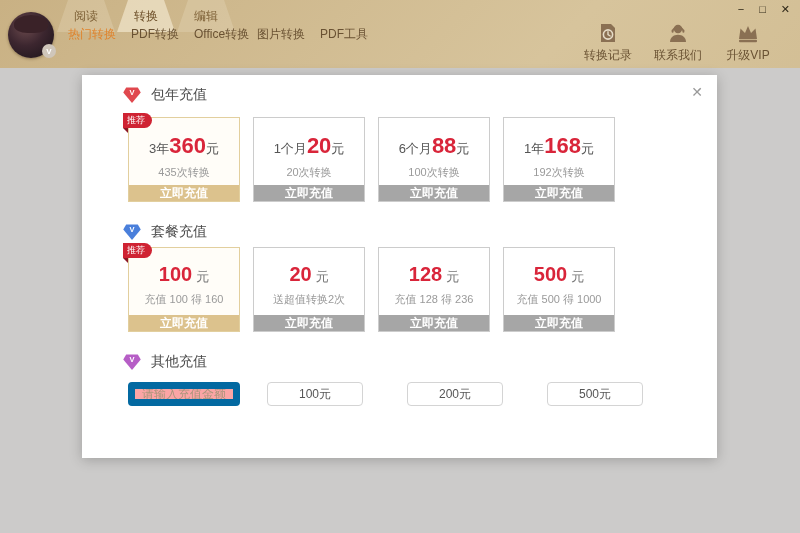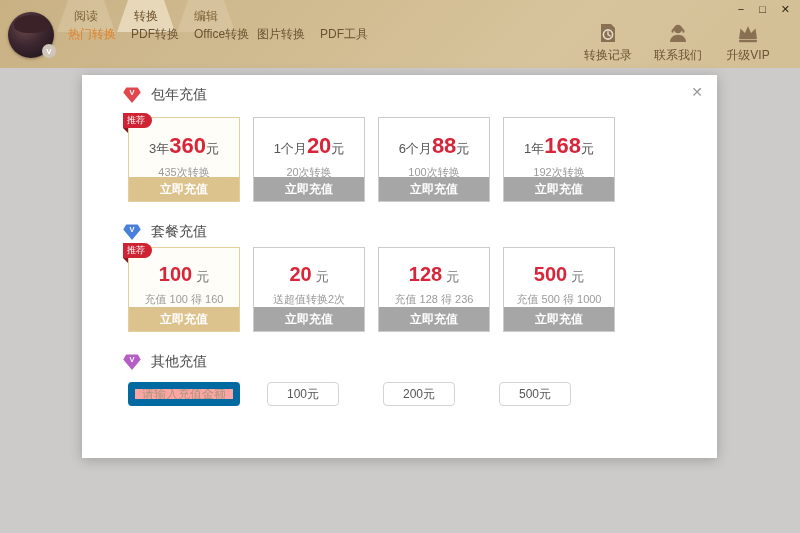--- a/index.html
+++ b/index.html
@@ -52,34 +52,34 @@
   .row1 { top:42px; } .row2 { top:172px; }
 
   .card { position:relative; width:112px; height:85px; background:#fff; border:1px solid #cccccc; }
   .card.highlight { border-color:#e2cf9e; background:#fffdf8; }
   .price-line { margin-top:15px; text-align:center; white-space:nowrap; }
   .price-line .prefix, .price-line .unit { font-size:13px; color:#555; }
   .price-line .price { font-size:22px; font-weight:bold; color:#d9253a; }
   .row2 .price-line .price { font-size:20px; }
   .row2 .price-line .unit { margin-left:4px; color:#777; }
   .desc { margin-top:6px; text-align:center; font-size:11px; color:#9a9a9a; white-space:nowrap; }
-  .card-btn { position:absolute; left:0; right:0; bottom:0; height:24px; background:#a6a6a6;
+  .card-btn { position:absolute; left:0; right:0; bottom:0; height:16px; background:#a6a6a6;
     color:#fff; font-size:12px; font-weight:bold; display:flex; align-items:center; justify-content:center; cursor:default; }
   .card.highlight .card-btn { background:#dcc28d; }
 
   .ribbon { position:absolute; top:-5px; left:-6px; height:15px; line-height:15px; padding:0 7px 0 4px;
     background:#cf2333; color:#fff; font-size:9px; border-radius:0 8px 8px 0; z-index:2; }
   .ribbon::after { content:''; position:absolute; left:0; top:15px; width:0; height:0;
     border-top:5px solid #8b1626; border-left:5px solid transparent; }
 
   .other-row { position:absolute; left:46px; top:307px; display:flex; align-items:center; }
   .amount-input { width:112px; height:24px; border:7px solid #0369a1; border-radius:4px;
     font-size:12px; text-align:center; color:#6b5436; outline:none; background:#fca5a5; }
   .amount-input::placeholder { color:#ab957a; }
-  .amount-btn { width:72px; height:24px; border:1px solid #d4d4d4; border-radius:4px; background:#fff;
+  .amount-btn { width:96px; height:24px; border:1px solid #d4d4d4; border-radius:4px; background:#fff;
     font-size:12px; color:#555; display:flex; align-items:center; justify-content:center; cursor:default; }
   .ab1 { margin-left:27px; } .ab2, .ab3 { margin-left:44px; }
 
   .icon-sq { display:block; }
 </style>
 </head>
 <body>
 
 <div class="window">
 

